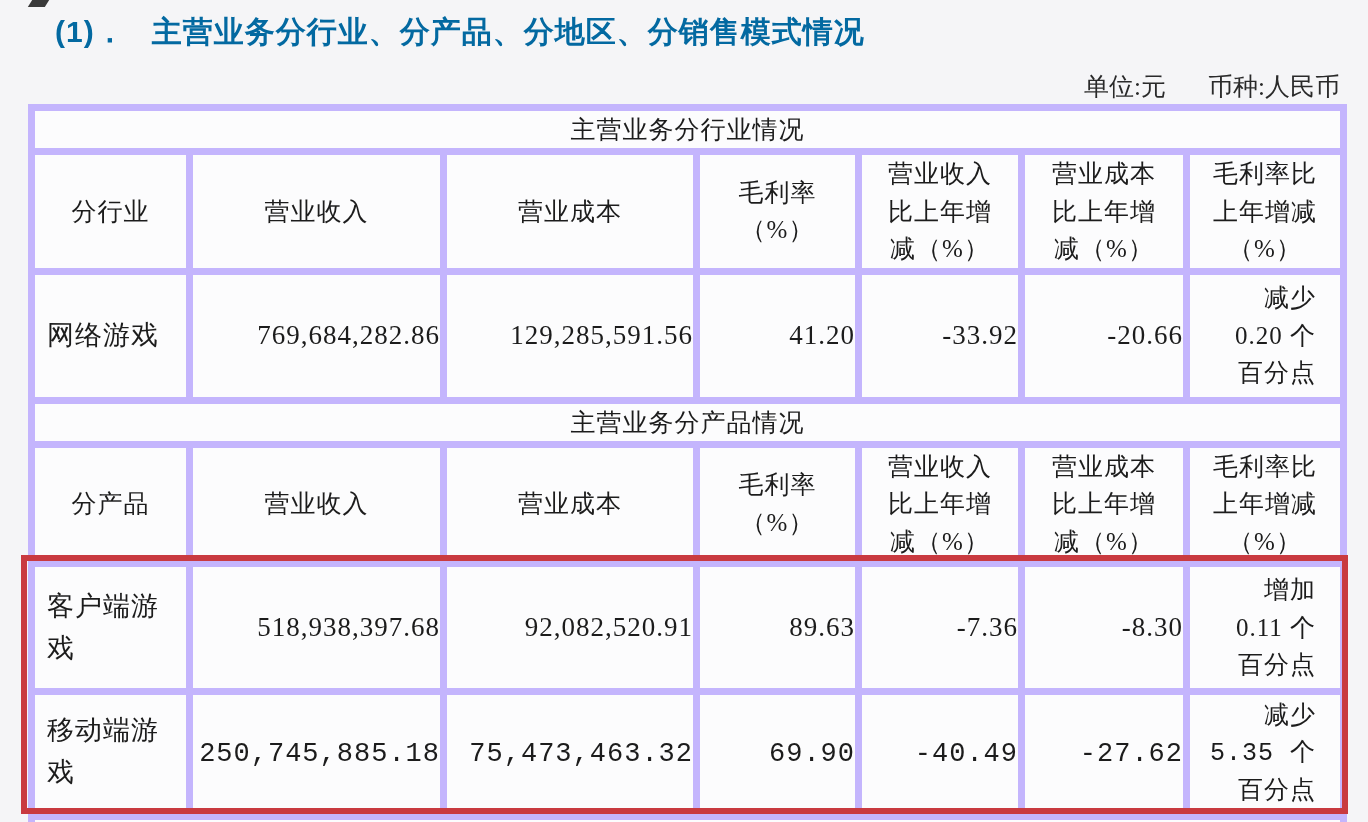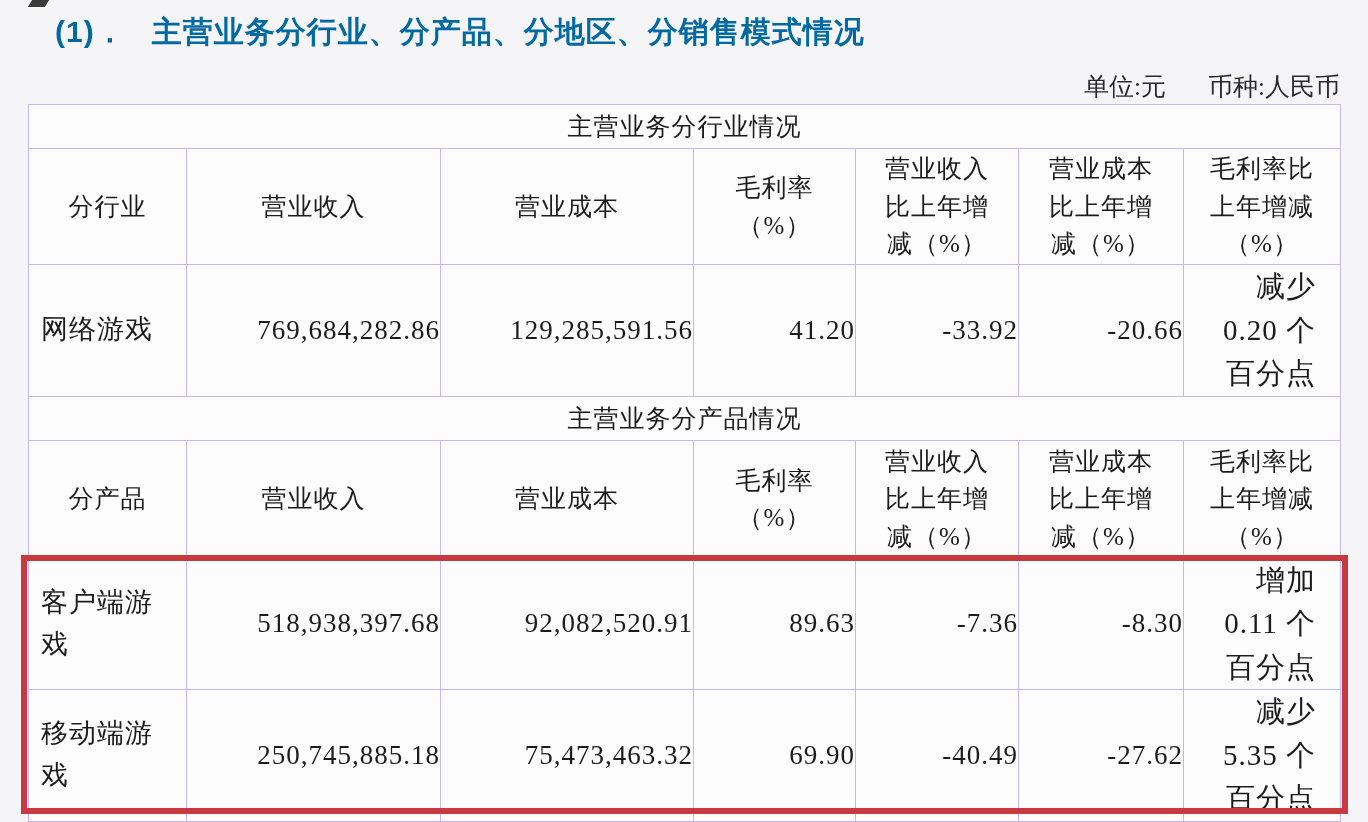--- a/index.html
+++ b/index.html
@@ -26,40 +26,40 @@
   .edge-artifact {
     position:absolute; left:30px; top:0; width:17px; height:7px;
     background:#3a3a3a; transform:skewX(-32deg);
   }
   table.main {
     position:absolute; left:28px; top:104px; width:1312px;
     border-collapse:collapse; table-layout:fixed;
     background:#fcfcfd;
   }
   td {
-    border:1px solid #c4b5fd;
+    border:7px solid #c4b5fd;
     vertical-align:middle;
     overflow:hidden;
   }
   tr.h-sec  { height:44px; }
   tr.h-head { height:116px; }
   tr.h-head2{ height:118px; }
   tr.h-row1 { height:129px; }
   tr.h-row2 { height:128px; }
-  tr.h-row3 { height:125px; }
+  tr.h-row3 { height:125px;font-family:Liberation Mono, monospace; }
   tr.h-part { height:46px; }
   td.sec-title { text-align:center; font-size:25px; letter-spacing:1px; }
   td.col-head {
     text-align:center; font-size:25px; line-height:1.5;
     white-space:pre-line; letter-spacing:1px;
   }
   td.name-cell { text-align:left; padding:6px 10px 6px 12px; font-size:27px; line-height:1.55; letter-spacing:1px; }
   td.num-cell  { text-align:right; padding-right:0; font-size:27px; letter-spacing:1px; }
   td.chg-cell  {
-    text-align:right; padding-right:24px; font-size:29px;
+    text-align:right; padding-right:24px; font-size:25px;
     line-height:1.5; white-space:pre-line; letter-spacing:1px;
   }
   .highlight-box {
     position:absolute; left:21px; top:555px; width:1327px; height:259px;
     border:6px solid #c93a40;
     pointer-events:none;
   }
 </style>
 </head>
 <body>

